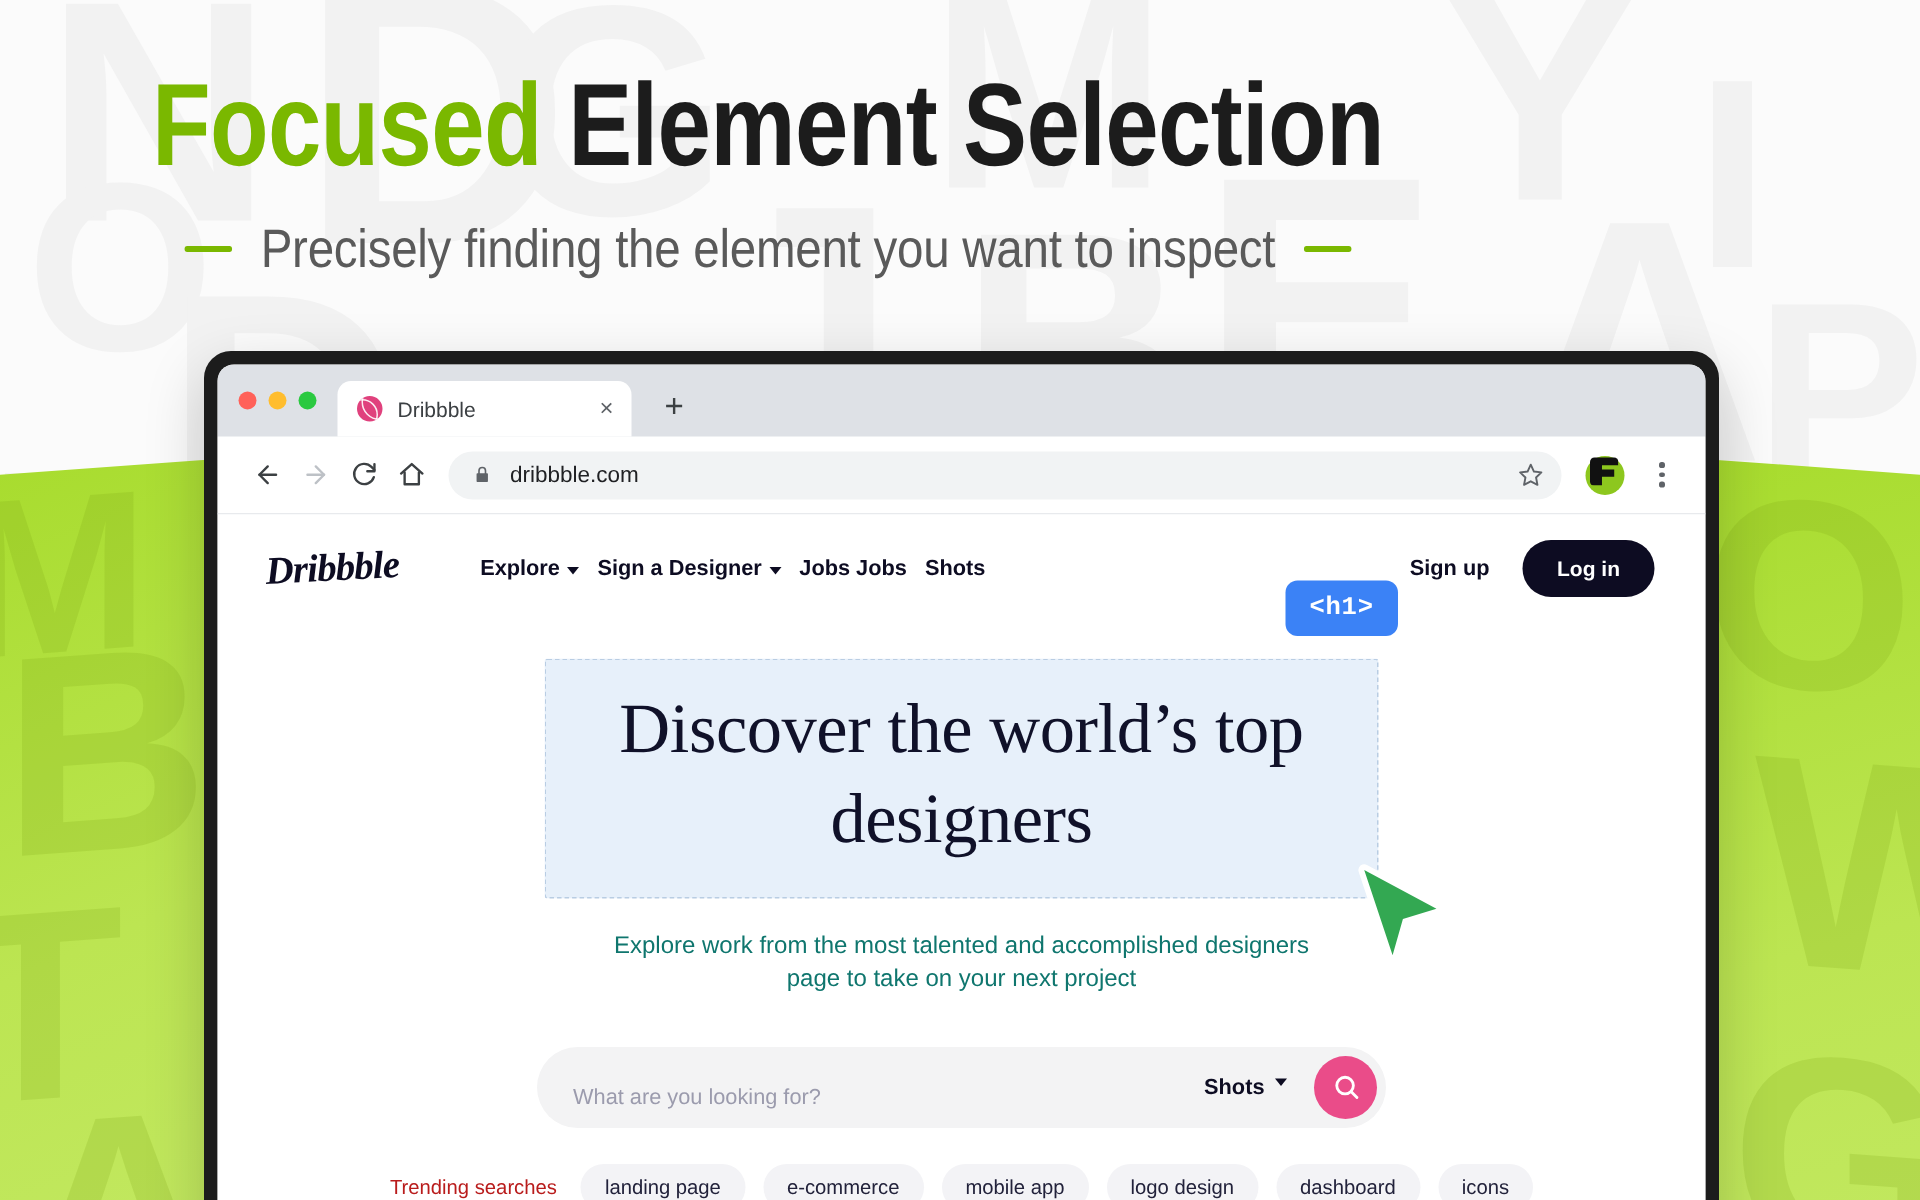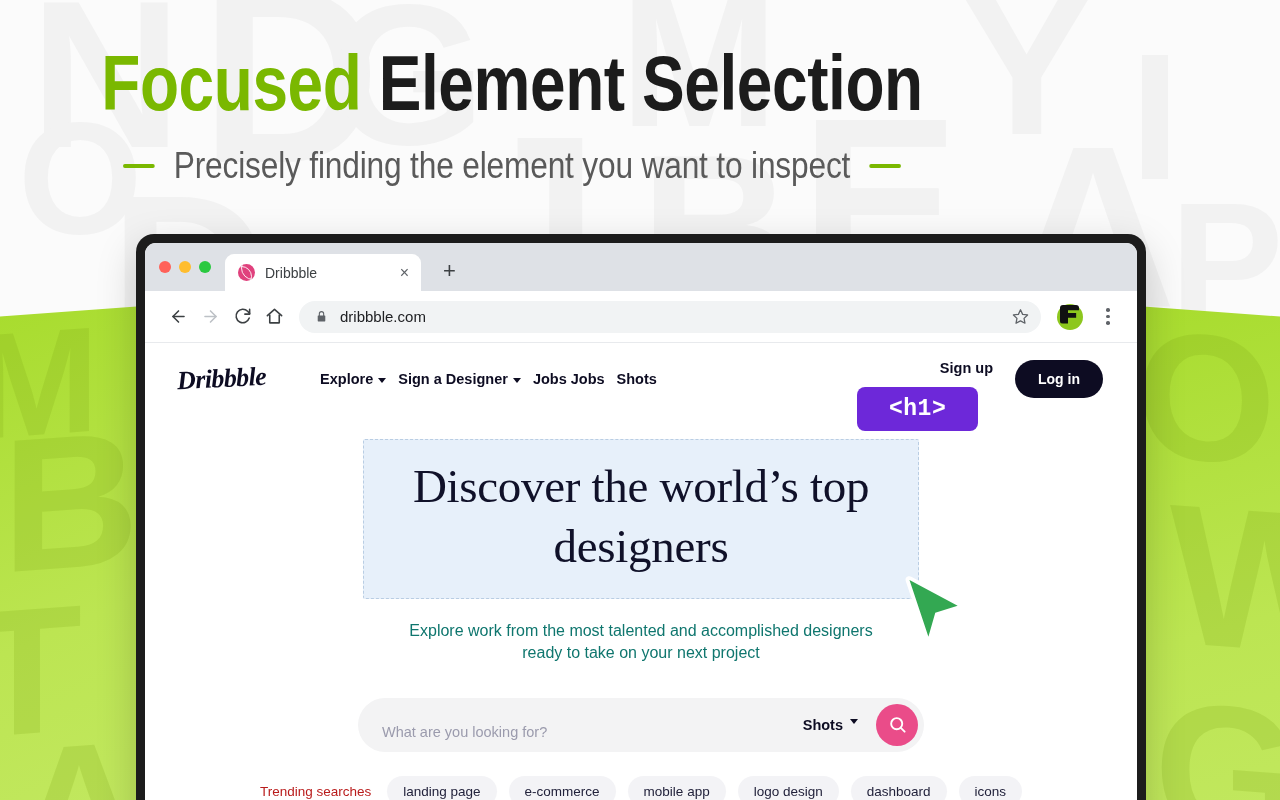--- a/index.html
+++ b/index.html
@@ -307,21 +307,21 @@
     width: 0; height: 0;
     border-left: 4px solid transparent;
     border-right: 4px solid transparent;
     border-top: 5px solid #0d0c22;
     display: inline-block;
     margin-top: 2px;
   }
   .nav-right {
     margin-left: auto;
     display: flex;
-    align-items: flex-start;
+    align-items: center;
     gap: 22px;
   }
   .signup {
     font-size: 14.5px;
     font-weight: 700;
     color: #0d0c22;
     cursor: pointer;
   }
   .login-btn {
     background: #0d0c22;
@@ -335,26 +335,26 @@
     font-family: "Liberation Sans", sans-serif;
   }
 
   
   .site-hero { text-align: center; position: relative; }
 
   .h1-badge {
     position: absolute;
     left: 712px;
     top: -28px;
-    background: #6d28d9;
+    background: #3b82f6;
     color: #ffffff;
     font-family: "Liberation Mono", monospace;
-    font-size: 23px;
-    font-weight: 700;
-    padding: 9px 32px;
+    font-size: 17px;
+    font-weight: 700;
+    padding: 9px 16px;
     border-radius: 8px;
     letter-spacing: 0.5px;
     z-index: 3;
   }
 
   .selected-h1 {
     display: inline-block;
     margin-top: 24px;
     background: #e7f0fa;
     border: 1.5px dashed #b9cde3;
@@ -587,21 +587,21 @@
           <div class="selected-h1">
             <div class="title">Discover the world’s top designers</div>
             <svg class="cursor" viewBox="0 0 100 100">
               <path d="M18 14 L74 44 L48 52 L40 80 Z" fill="#33a852" stroke="#ffffff" stroke-width="9" stroke-linejoin="round"></path>
               <path d="M18 14 L74 44 L48 52 L40 80 Z" fill="#33a852"></path>
             </svg>
           </div>
 
           <div class="lede">
             <div>Explore work from the most talented and accomplished designers</div>
-            <div>ready to take on your next project</div>
+            <div>page to take on your next project</div>
           </div>
 
           <div class="searchbar">
             <span class="search-input-text">What are you looking for?</span>
             <span class="shots-sel">
               <span>Shots</span>
               <i class="caret"></i>
             </span>
             <span class="search-go">
               <svg width="19" height="19" viewBox="0 0 24 24" fill="none" stroke="#ffffff" stroke-width="2.4" stroke-linecap="round">

